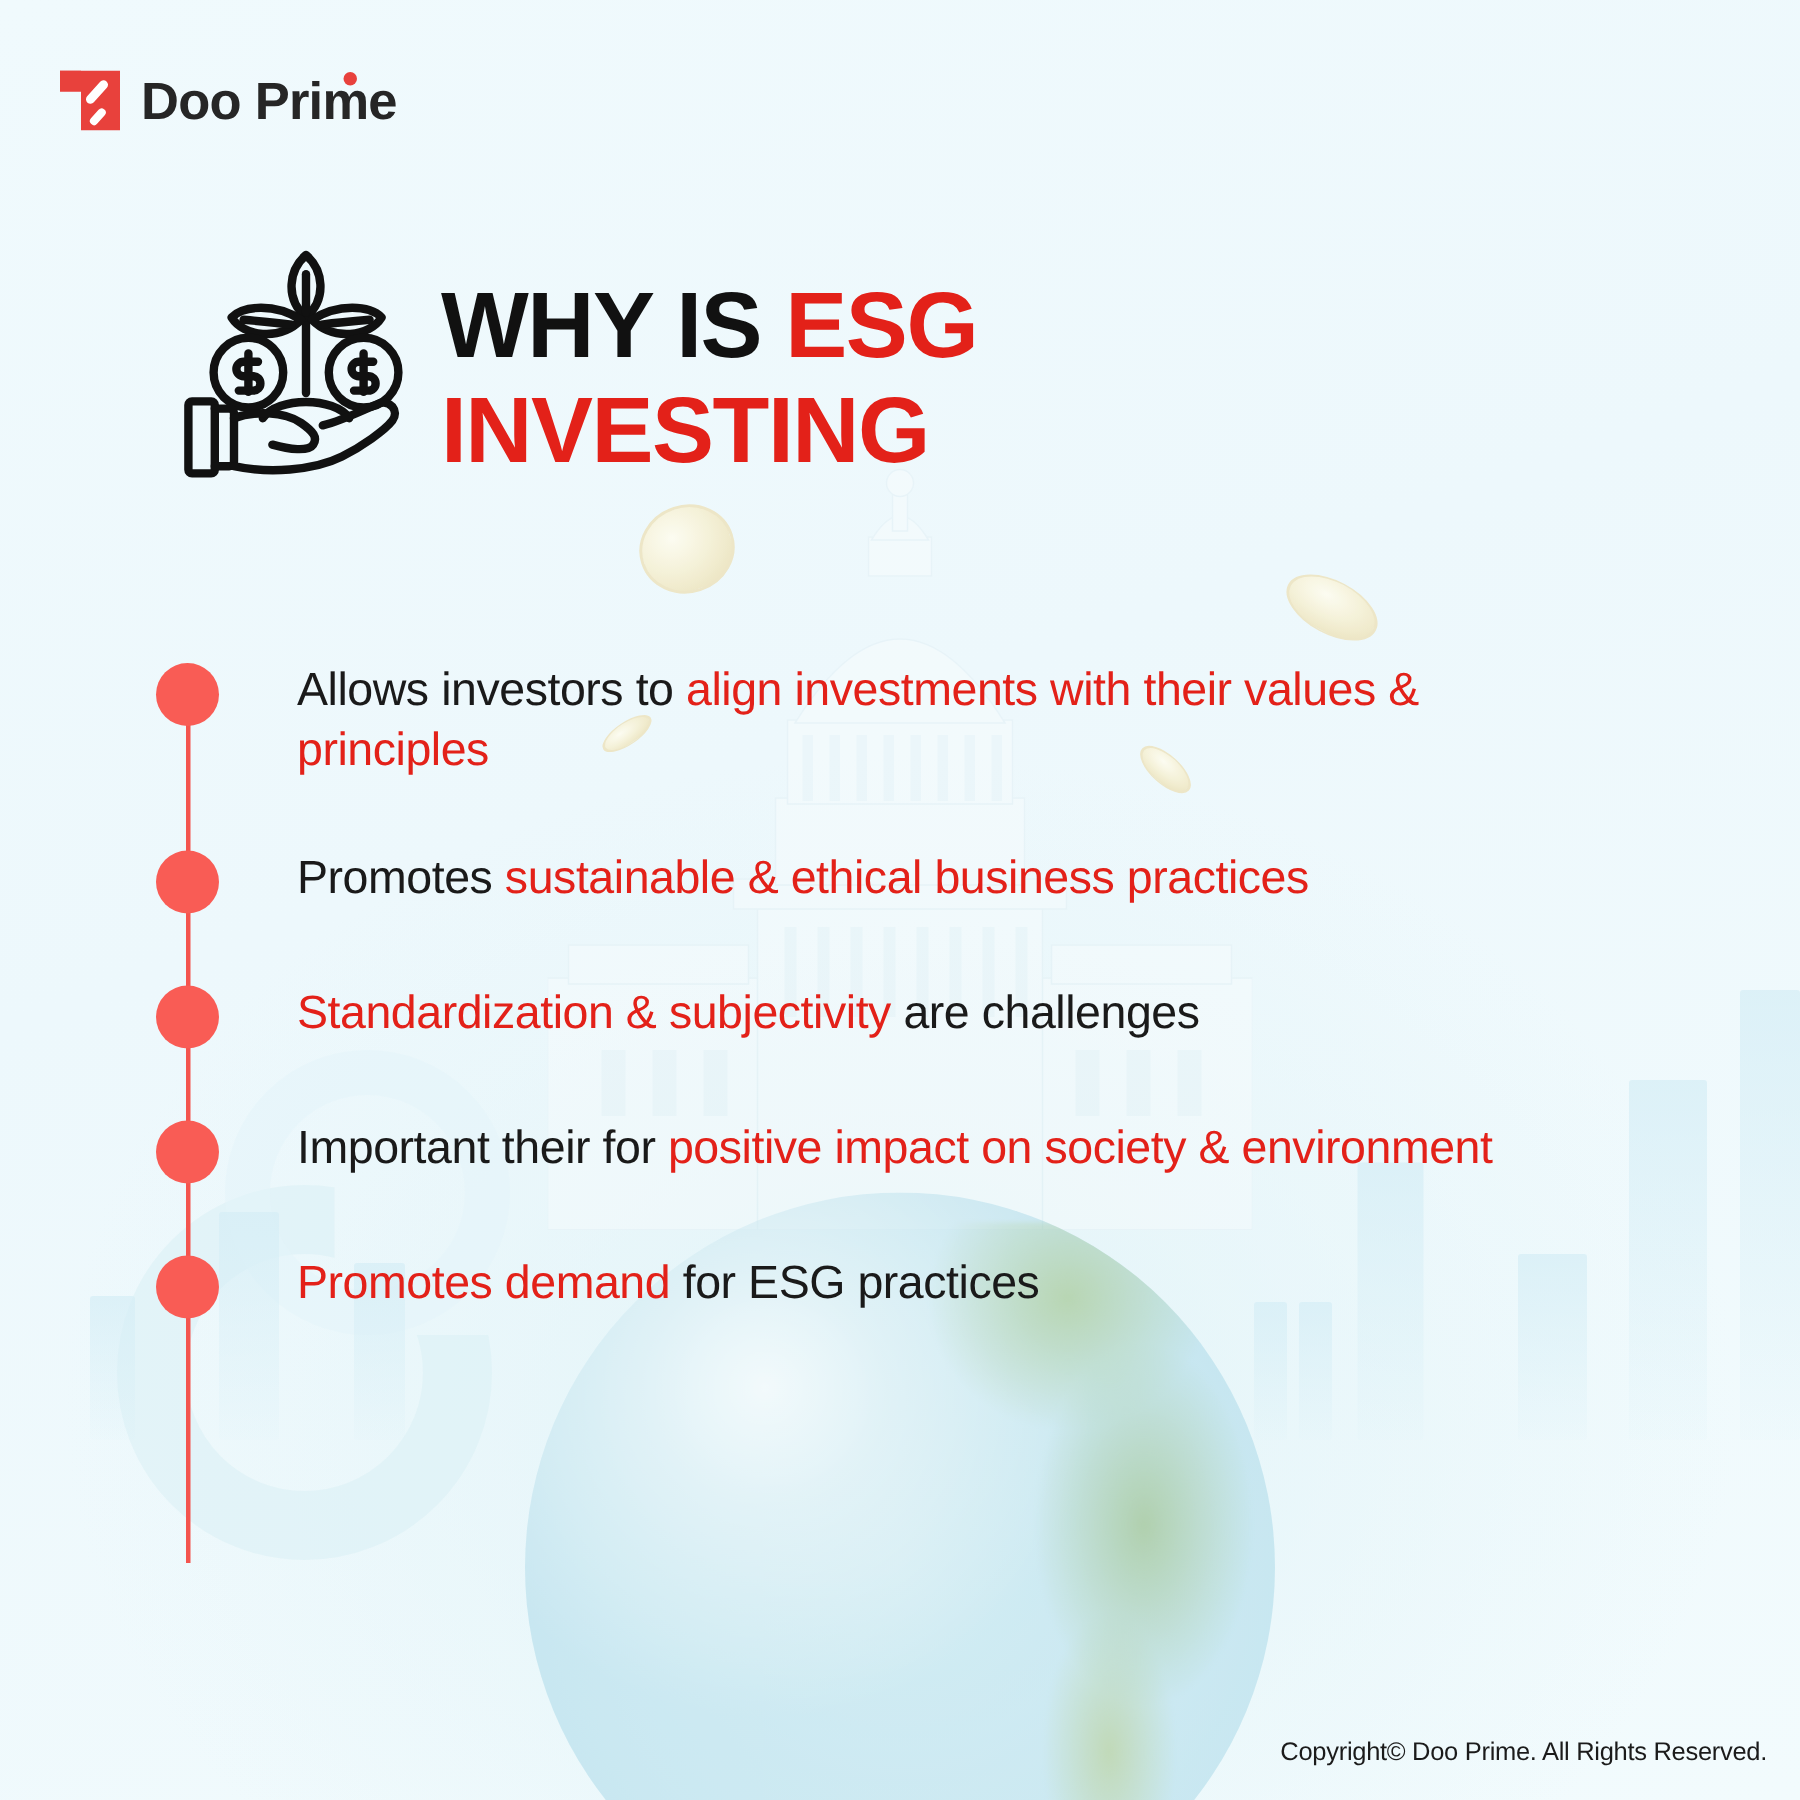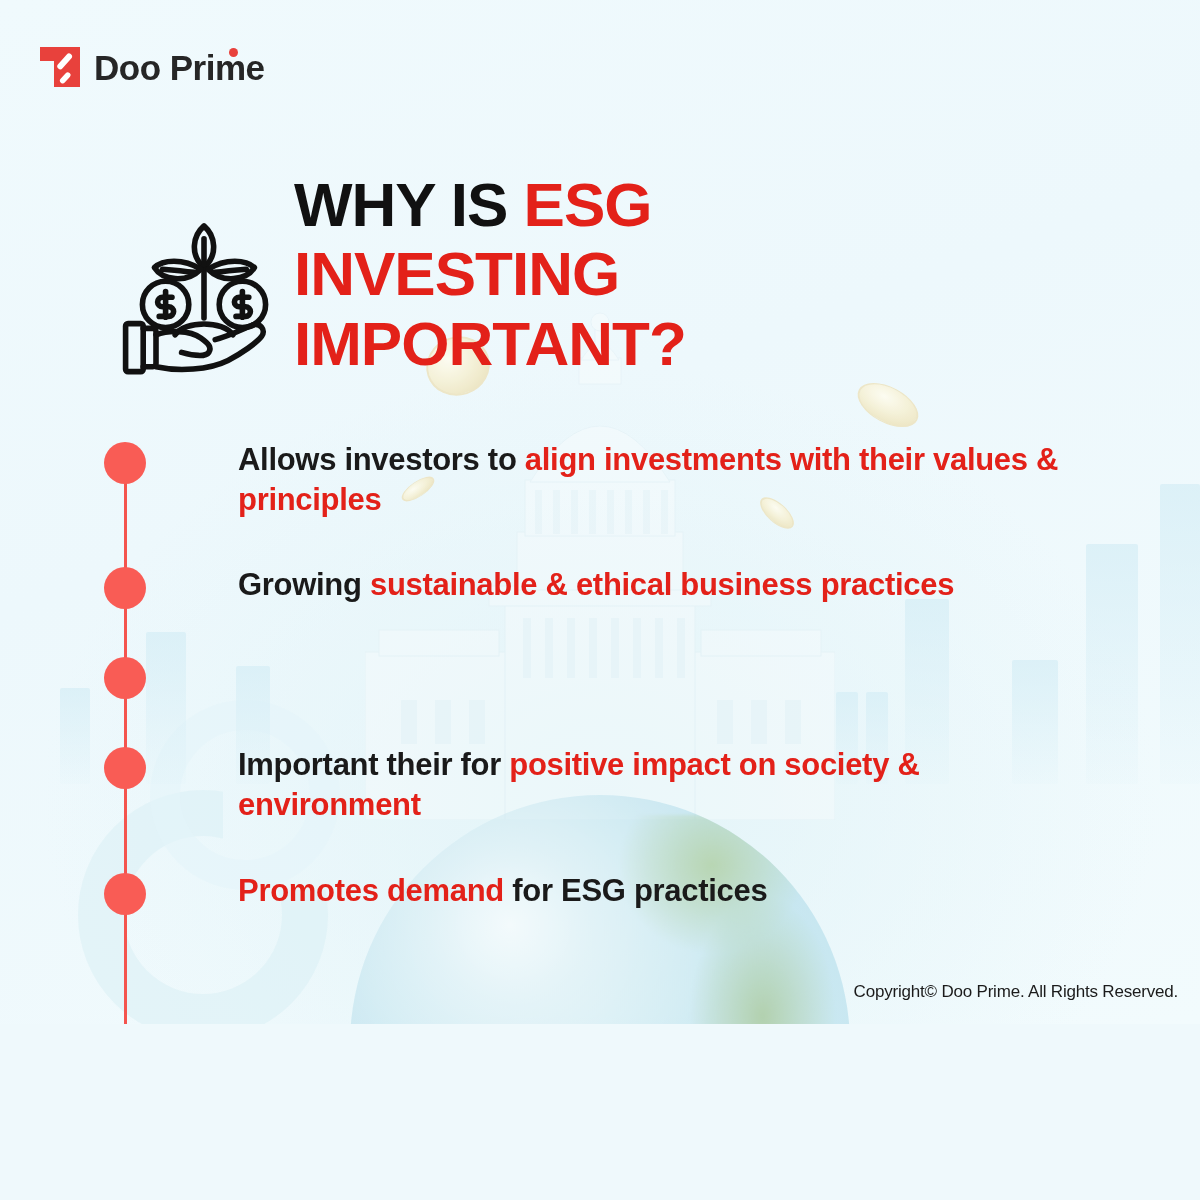--- a/index.html
+++ b/index.html
@@ -11,21 +11,21 @@
   }
 
   body {
     font-family: "Liberation Sans", sans-serif;
     background: #EFF9FC;
   }
 
   .poster {
     position: relative;
     width: 1200px;
-    height: 1024px;
+    height: 1200px;
     background:
       radial-gradient(ellipse 900px 700px at 50% 78%, #E3F4F8 0%, rgba(227,244,248,0) 62%),
       linear-gradient(160deg, #F0FAFD 0%, #EDF8FC 42%, #F2FBFD 100%);
     overflow: hidden;
     padding-left: 44px;
   }
 
   
   .bg-layer {
     position: absolute;
@@ -201,23 +201,23 @@
     position: relative;
     z-index: 2;
     flex: 0 0 auto;
     width: 42px;
     height: 42px;
     border-radius: 50%;
     background: #F95C55;
     margin-top: 2px;
   }
   .t-text {
-    margin-left: 92px;
-    font-family: "Liberation Sans", sans-serif;
-    font-weight: bold;
+    margin-left: 52px;
+    font-family: "Liberation Sans", sans-serif;
+    font-weight: normal;
     font-size: 31px;
     line-height: 1.28;
     letter-spacing: -.3px;
     color: #1A1A1A;
     max-width: 830px;
     position: relative;
     z-index: 2;
   }
   .t-text .red { color: #E32119; }
 
@@ -349,37 +349,37 @@
 
       <rect x="12" y="132" width="22" height="60" rx="3"></rect>
       <path d="M34 138 h12 a4 4 0 0 1 4 4 v40 a4 4 0 0 1 -4 4 H34"></path>
 
       <path d="M50 146 C66 140 92 140 106 150 C116 157 120 162 116 168 C112 174 96 172 82 168"></path>
       <path d="M50 186 C78 192 116 190 140 178 C156 170 176 156 182 148 C188 140 180 130 170 134 C156 140 140 148 124 152"></path>
     </svg>
 
     <div class="headline">
       <span>WHY IS </span><span class="red">ESG INVESTING</span><br>
-      <span class="red">IMPORTANT?</span>
     </div>
   </div>
 
   <div class="timeline">
     <div class="timeline-line"></div>
     <div id="list-root">
         <div class="t-item">
           <div class="t-dot"></div>
           <div class="t-text"><span>Allows investors to </span><span class="red">align investments with their values &amp; principles</span></div>
         </div>
         <div class="t-item">
           <div class="t-dot"></div>
-          <div class="t-text"><span>Growing </span><span class="red">sustainable &amp; ethical business practices</span></div>
-        </div>
-        <div class="t-item">
-          <div class="t-dot"></div>
+          <div class="t-text"><span>Promotes </span><span class="red">sustainable &amp; ethical business practices</span></div>
+        </div>
+        <div class="t-item">
+          <div class="t-dot"></div>
+          <div class="t-text"><span class="red">Standardization &amp; subjectivity</span><span> are challenges</span></div>
         </div>
         <div class="t-item">
           <div class="t-dot"></div>
           <div class="t-text"><span>Important their for </span><span class="red">positive impact on society &amp; environment</span></div>
         </div>
         <div class="t-item">
           <div class="t-dot"></div>
           <div class="t-text"><span class="red">Promotes demand</span><span> for ESG practices</span></div>
         </div>
       </div>

